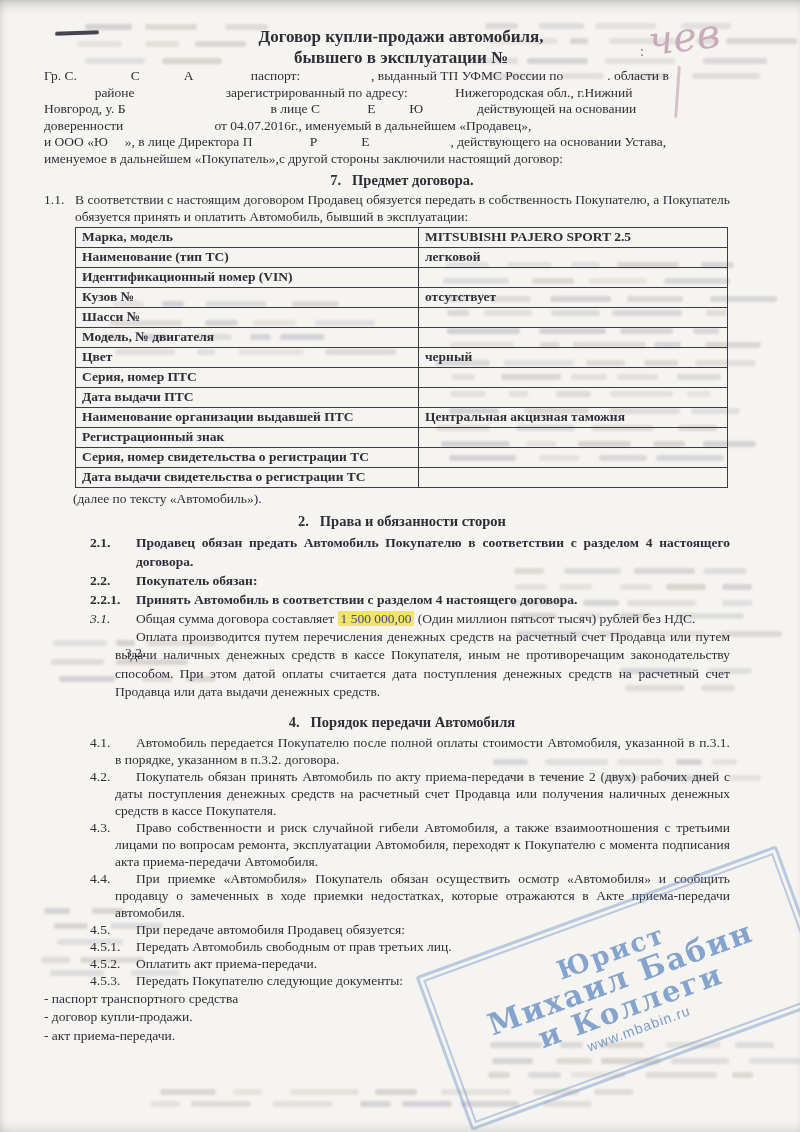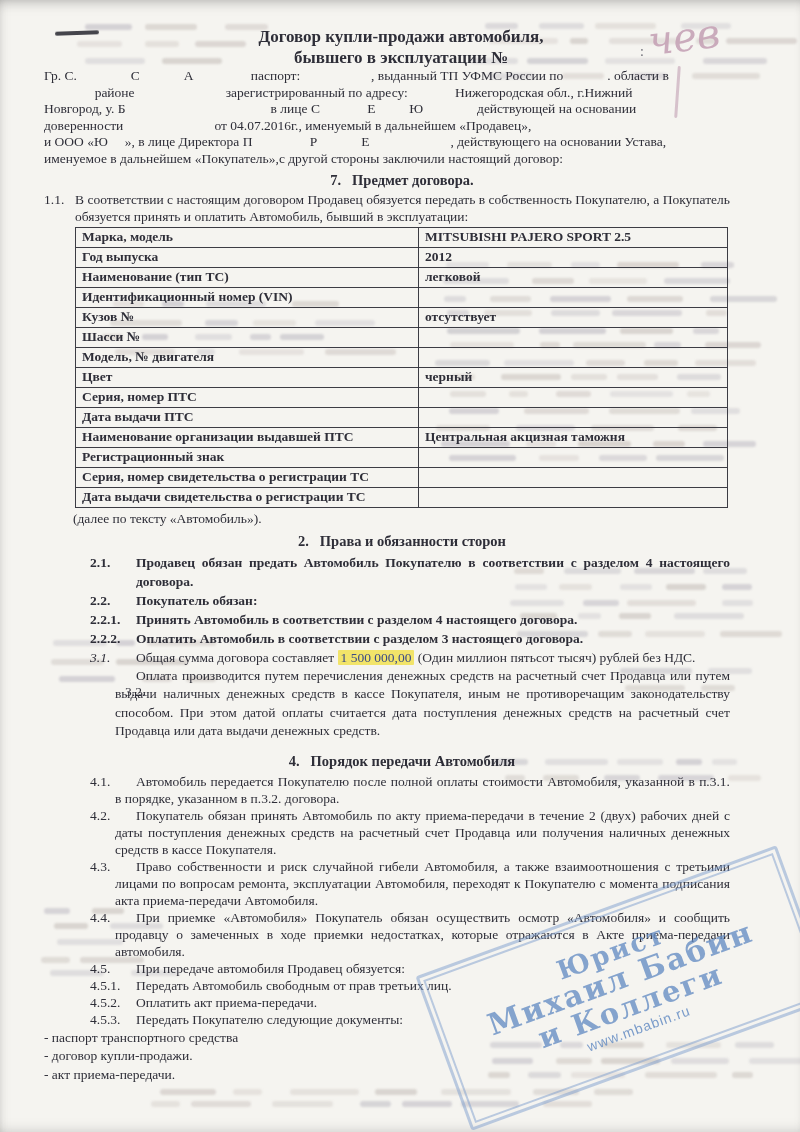--- a/index.html
+++ b/index.html
@@ -280,24 +280,20 @@
     </div>
 
     <table class="veh">
       <tbody>
 
           <tr>
             <td class="lbl">Марка, модель</td>
             <td class="val">MITSUBISHI PAJERO SPORT 2.5</td>
           </tr>
 
-          <tr>
-            <td class="lbl">Год выпуска</td>
-            <td class="val">2012</td>
-          </tr>
 
           <tr>
             <td class="lbl">Наименование (тип ТС)</td>
             <td class="val">легковой</td>
           </tr>
 
           <tr>
             <td class="lbl">Идентификационный номер (VIN)</td>
             <td class="val"></td>
           </tr>
@@ -368,24 +364,20 @@
         <div class="li">
           <span class="num">2.2.</span>
           <span>Покупатель обязан:</span>
         </div>
 
         <div class="li">
           <span class="num">2.2.1.</span>
           <span>Принять Автомобиль в соответствии с разделом 4 настоящего договора.</span>
         </div>
 
-        <div class="li">
-          <span class="num">2.2.2.</span>
-          <span>Оплатить Автомобиль в соответствии с разделом 3 настоящего договора.</span>
-        </div>
       </div>
 
 
     <div class="s3-31">
       <span class="num">3.1.</span>
       <span>Общая сумма договора составляет </span><span class="hl">1 500 000,00</span><span> (Один миллион пятьсот тысяч) рублей без НДС.</span>
     </div>
 
     <div class="s3-32">
       <span class="num">3.2.</span>

